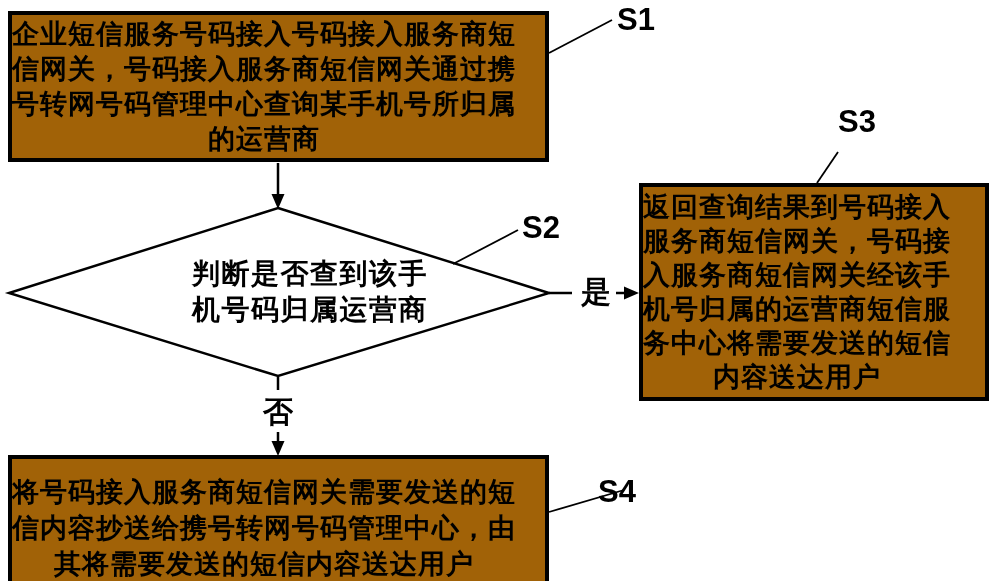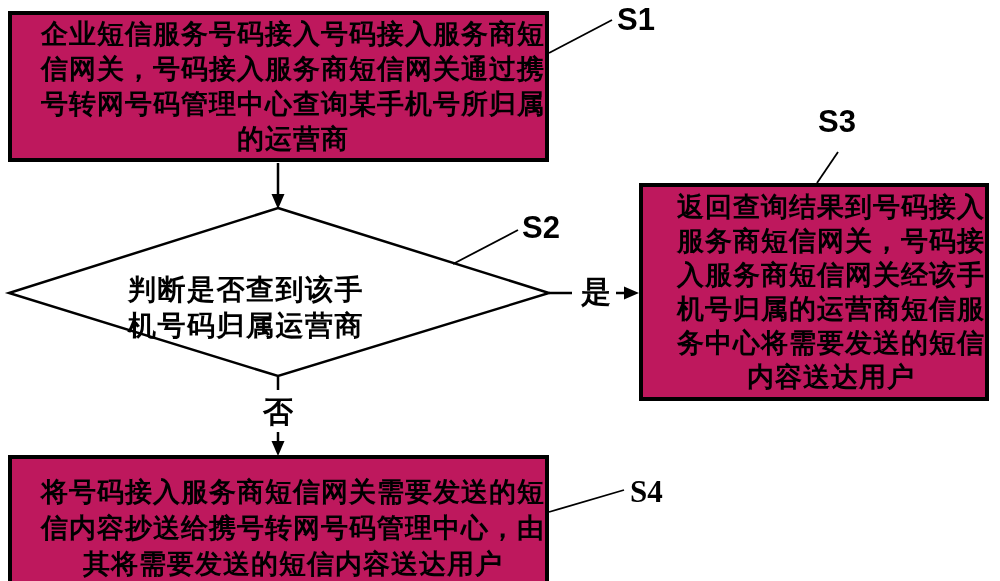--- a/index.html
+++ b/index.html
@@ -20,45 +20,45 @@
     position: absolute;
     left: 0;
     top: 0;
     width: 1000px;
     height: 581px;
   }
   .box {
     position: absolute;
     box-sizing: border-box;
     border: 4px solid #000;
-    background: #be185d;
+    background: #a16207;
     display: flex;
     align-items: center;
-    justify-content: flex-end;
+    justify-content: flex-start;
     text-align: center;
     white-space: pre-line;
     font-weight: bold;
     color: #000;
   }
   #box-s1 {
     left: 8px; top: 11px; width: 541px; height: 151px;
     font-size: 27px; line-height: 35px; letter-spacing: 1px;
   }
   #box-s3 {
     left: 639px; top: 183px; width: 350px; height: 218px;
     font-size: 27px; line-height: 34px; letter-spacing: 1px;
   }
   #box-s4 {
     left: 8px; top: 455px; width: 541px; height: 146px;
     font-size: 27px; line-height: 36px; letter-spacing: 1px;
   }
   #diamond-text {
     position: absolute;
-    left: 128px; top: 272px; width: 300px;
-    text-align: left;
+    left: 128px; top: 256px; width: 300px;
+    text-align: right;
     white-space: pre-line;
     font-weight: bold;
     font-size: 28px;
     line-height: 36px;
     letter-spacing: 1.5px;
   }
   .branch-label {
     position: absolute;
     font-weight: bold;
     font-size: 30px;
@@ -70,22 +70,22 @@
   .step-label {
     position: absolute;
     font-family: "Liberation Sans", sans-serif;
     font-weight: bold;
     font-size: 31px;
     line-height: 27px;
     color: #000;
   }
   #label-s1 { left: 617px; top: 6px; }
   #label-s2 { left: 522px; top: 214px; }
-  #label-s3 { left: 818px; top: 108px; }
-  #label-s4 { left: 630px; top: 478px; font-family: Liberation Serif, serif; }
+  #label-s3 { left: 838px; top: 108px; }
+  #label-s4 { left: 598px; top: 478px; }
 </style>
 </head>
 <body>
 
 <div id="canvas">
 
   <svg id="wires" viewBox="0 0 1000 581" xmlns="http://www.w3.org/2000/svg">
 
     <polygon points="278,208 549,293 278,376 9,293" fill="#ffffff" stroke="#000000" stroke-width="2.5"></polygon>
 

